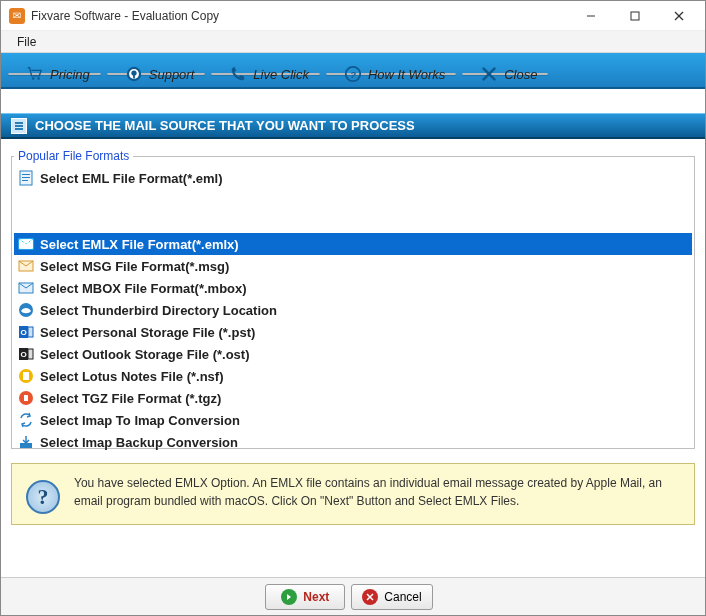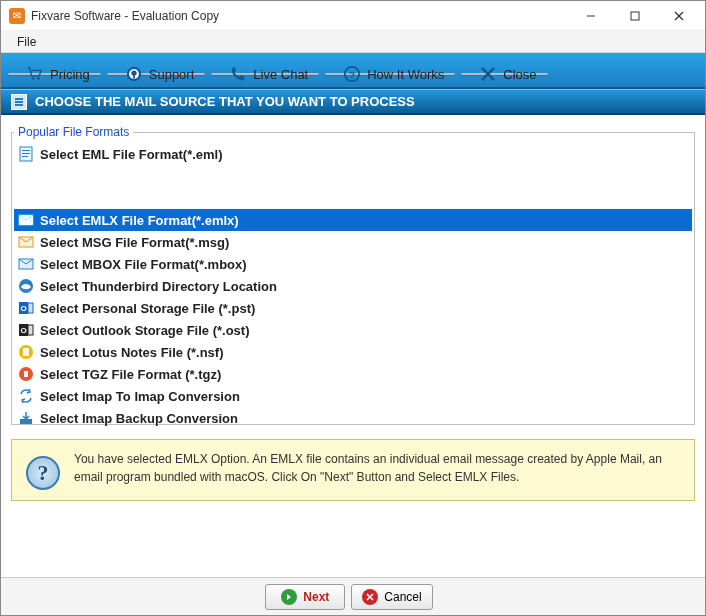--- a/index.html
+++ b/index.html
@@ -62,34 +62,36 @@
     background: linear-gradient(#fefefe,#f0f0f0);
     border: 1px solid #bbb;
     border-radius: 3px;
     margin: 20px 3px;
     padding: 0 10px 0 17px;
     display: flex; align-items: center;
     font-size: 13px; color:#222;
     cursor: pointer;
     gap: 6px;
     box-shadow: 0 1px 1px rgba(0,0,0,.15);
+    font-style: italic;
   }
   .tbicon { width: 18px; height: 18px; display:inline-flex; align-items:center; justify-content:center; }
   
   .banner {
     height: 26px;
     background: linear-gradient(#2596db,#0b5c94);
     color: #fff;
     font-weight: bold;
     font-size: 13px;
     display: flex; align-items: center;
     padding-left: 10px;
     border-top: 1px solid #76c4f2;
     border-bottom: 2px solid #073f65;
     gap: 8px;
+    margin-top: 24px;
   }
   .banner .banner-icon { width:16px; height:16px; background:#cfe9fa; border:1px solid #fff; display:inline-block; position:relative; }
   .banner .banner-icon:before { content:''; position:absolute; top:3px; left:3px; right:3px; height:2px; background:#2b7fb7; box-shadow:0 3px 0 #2b7fb7, 0 6px 0 #2b7fb7; }
   
   .main {
     flex:1;
     background: #fff;
     padding: 10px 10px 4px 10px;
     overflow:hidden;
     display:flex; flex-direction:column;
@@ -204,21 +206,21 @@
         </svg>
     </span>
     <span>Support</span>
   </div>
   <div class="tbtn">
     <span class="tbicon">
       <svg viewBox="0 0 20 20" width="18" height="18">
           <path d="M5 3c-1 0-2 1-2 2 0 6 6 12 12 12 1 0 2-1 2-2v-2l-4-2-2 2c-2-1-4-3-5-5l2-2-2-4H5z" fill="#0d5a91"></path>
         </svg>
     </span>
-    <span>Live Chat</span>
+    <span>Live Click</span>
   </div>
   <div class="tbtn">
     <span class="tbicon">
       <svg viewBox="0 0 20 20" width="18" height="18">
           <circle cx="10" cy="10" r="8" fill="none" stroke="#0d5a91" stroke-width="2"></circle>
           <text x="10" y="14" text-anchor="middle" font-size="11" font-weight="bold" fill="#0d5a91">?</text>
         </svg>
     </span>
     <span>How It Works</span>
   </div>

